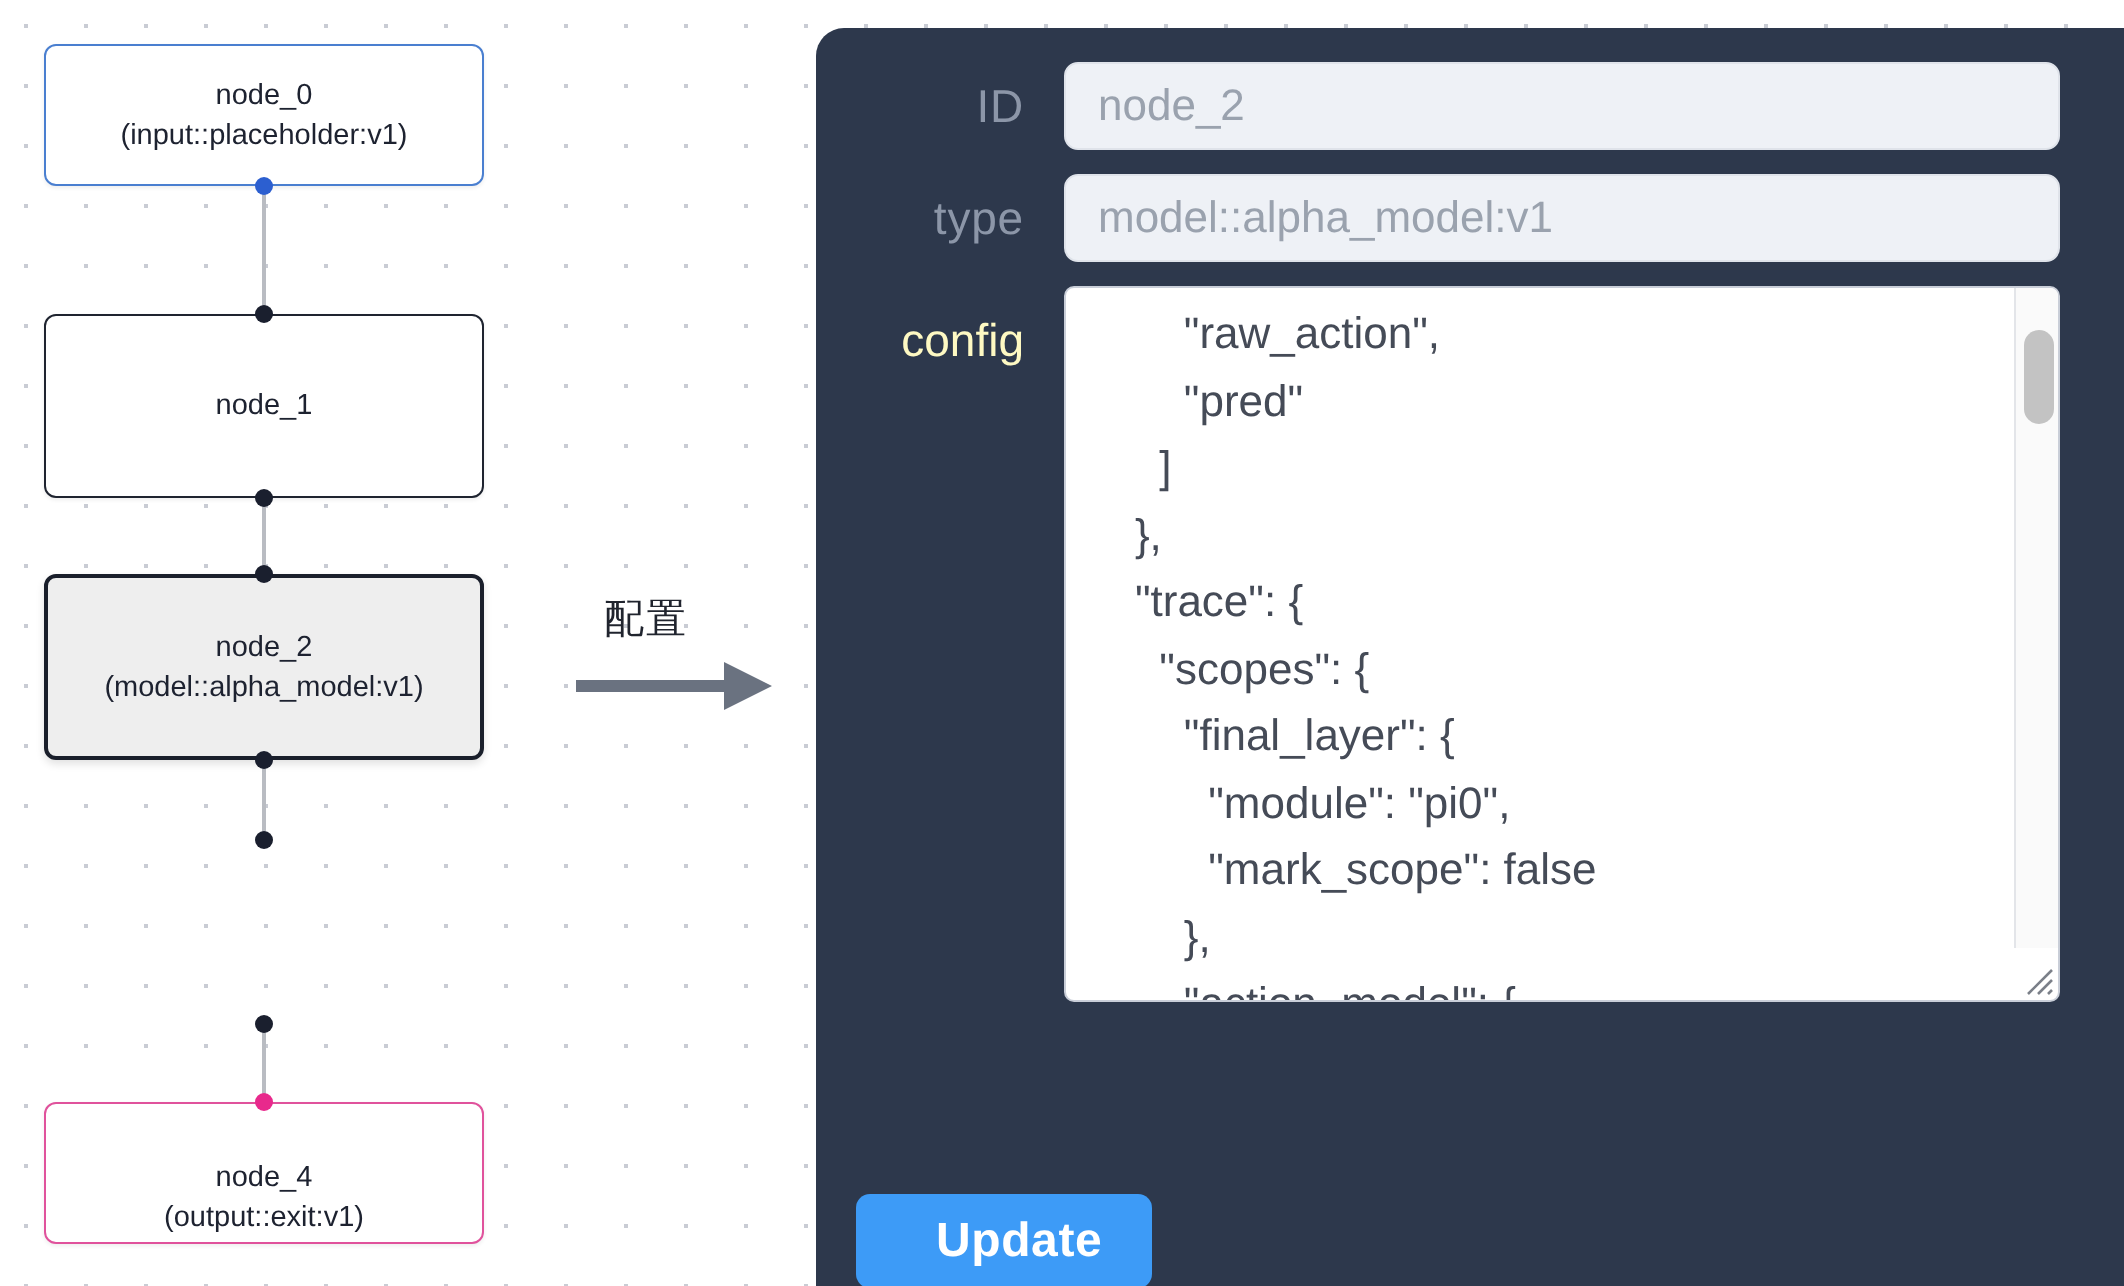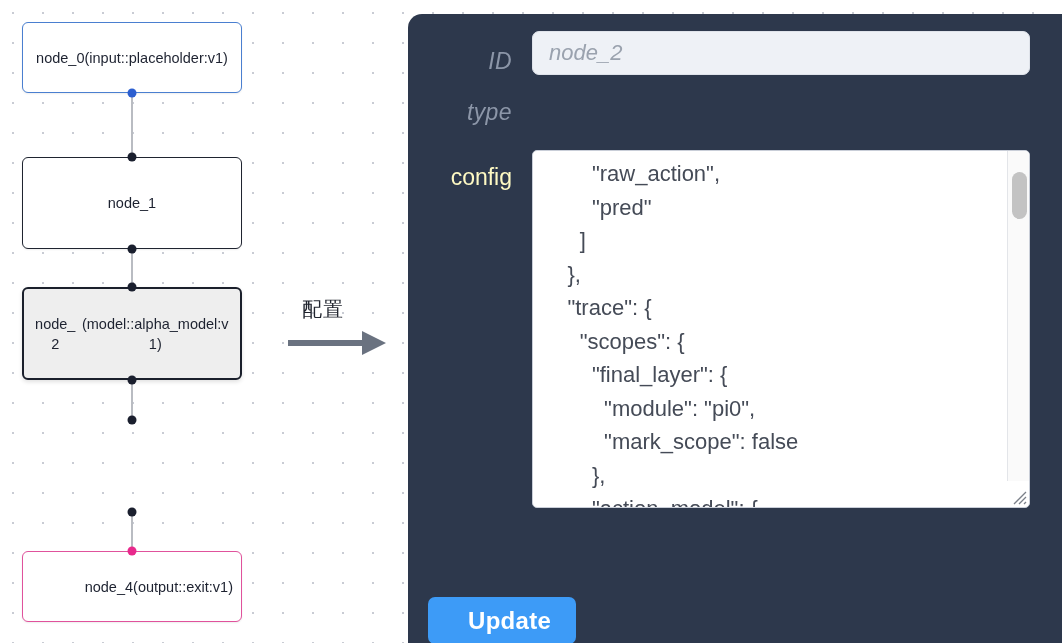--- a/index.html
+++ b/index.html
@@ -29,21 +29,21 @@
     background-position: 12px 12px;
   }
 
   
   .node {
     position: absolute;
     border-radius: 6px;
     background: #ffffff;
     border: 1.6px solid #1f2430;
     display: flex;
-    flex-direction: row;
+    flex-direction: column;
     align-items: center;
     justify-content: center;
     text-align: center;
     color: #1d2230;
     font-size: 14.5px;
     line-height: 20px;
     padding: 2px 8px;
     box-shadow: 0 1px 2px rgba(0,0,0,0.07);
   }
   .node .nline { display: block; white-space: normal; word-break: break-word; }
@@ -96,24 +96,23 @@
     position: absolute;
     left: 408px; top: 14px;
     width: 654px; height: 629px;
     background: #2d384c;
     border-radius: 14px 0 0 0;
     padding: 17px 0 0 0;
   }
 
   .field-row {
     display: flex;
-    align-items: flex-end;
+    align-items: center;
     padding: 0 32px 0 0;
-    margin-bottom: 24px;
-    font-style: italic;
+    margin-bottom: 12px;
   }
   .field-label {
     width: 124px;
     flex: 0 0 124px;
     text-align: right;
     padding-right: 20px;
     color: #8c96a8;
     font-size: 23px;
     letter-spacing: 0.4px;
   }
@@ -262,20 +261,21 @@
 
   <div id="inspector-panel">
 
     <div class="field-row">
       <div class="field-label">ID</div>
       <div class="field-input">node_2</div>
     </div>
 
     <div class="field-row">
       <div class="field-label">type</div>
+      <div class="field-input">model::alpha_model:v1</div>
     </div>
 
     <div id="config-row">
       <div id="config-label">config</div>
       <div id="config-textarea-wrap">
         <textarea id="config-textarea" spellcheck="false" style="">        "raw_action",
         "pred"
       ]
     },
     "trace": {

